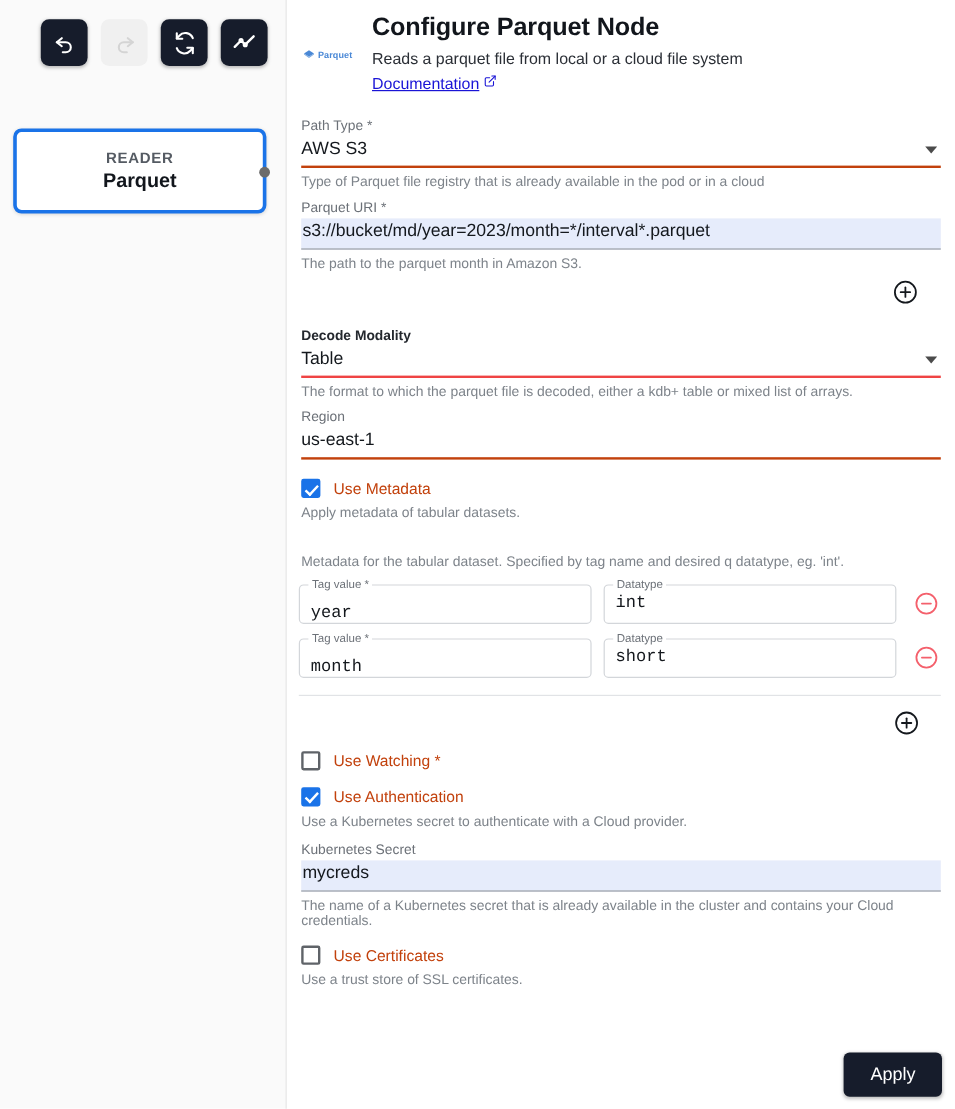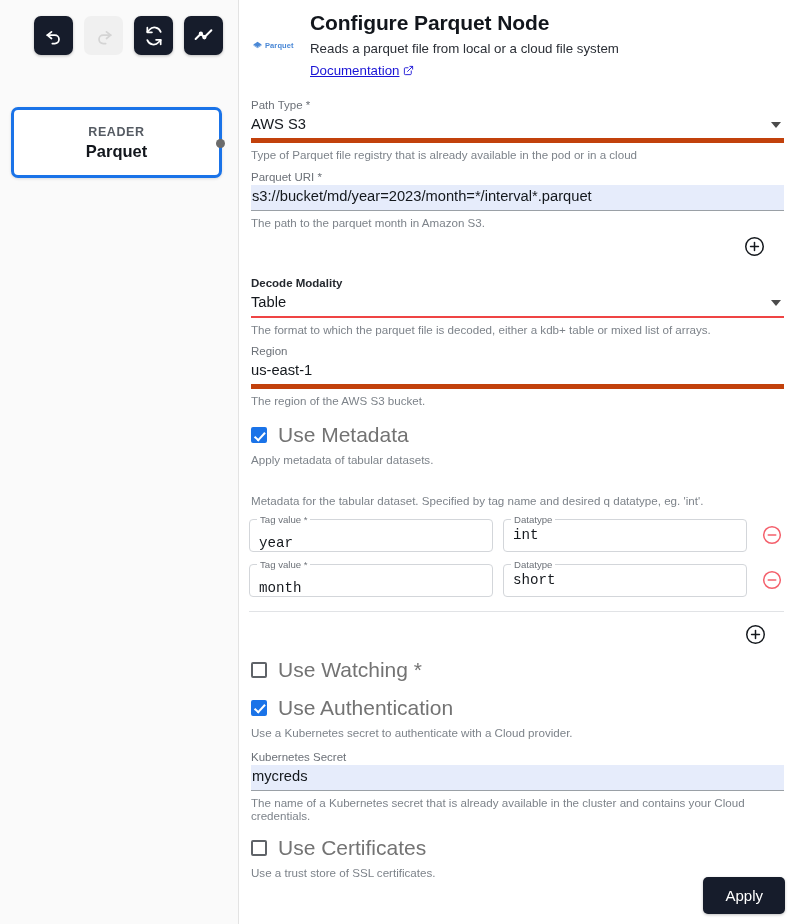--- a/index.html
+++ b/index.html
@@ -114,36 +114,35 @@
   .hdr-desc {
     font-size: 13.3px;
     color: #2b2f36;
     margin-bottom: 5px;
   }
   .hdr-link {
     font-size: 13.3px;
     color: #1a14d6;
     text-decoration: underline;
     display: inline-flex;
-    align-items: center;
     gap: 4px;
     cursor: pointer;
   }
 
   .field { padding: 0 0 0 3px; margin-top: 10px; }
   .f-label {
     font-size: 11.5px;
     color: #6c7178;
     margin-bottom: 2px;
   }
   .f-control {
     position: relative;
     display: flex;
     align-items: center;
-    border-bottom: 5px solid #c2410c;
+    border-bottom: 2px solid #c2410c;
     padding: 2px 0 4px 0;
   }
   .f-control.thick { border-bottom: 2px solid #ef4444; }
   .f-value {
     font-size: 14.7px;
     color: #14181d;
     flex: 1 1 auto;
     line-height: 19px;
   }
   .f-control.highlight {
@@ -199,22 +198,22 @@
   .cbox.on::after {
     content: "";
     position: absolute;
     left: 3.5px; top: .5px;
     width: 4px; height: 8.5px;
     border: solid #fff;
     border-width: 0 2px 2px 0;
     transform: rotate(43deg);
   }
   .cb-label {
-    font-size: 21px;
-    color: #737373;
+    font-size: 13px;
+    color: #c2410c;
   }
   .cb-help {
     font-size: 11.6px;
     color: #7d838a;
     margin-top: 6px;
     padding-left: 3px;
     line-height: 14.5px;
   }
 
   .meta-note {
@@ -395,21 +394,20 @@
           <span class="caret"></span>
         </div>
         <div class="f-help">The format to which the parquet file is decoded, either a kdb+ table or mixed list of arrays.</div>
       </div>
 
       <div class="field" style="margin-top:9px;">
         <div class="f-label">Region</div>
         <div class="f-control">
           <span class="f-value">us-east-1</span>
         </div>
-        <div class="f-help">The region of the AWS S3 bucket.</div>
       </div>
 
       <div class="cbrow">
         <span class="cbox on"></span>
         <span class="cb-label">Use Metadata</span>
       </div>
       <div class="cb-help">Apply metadata of tabular datasets.</div>
 
       <div class="meta-note">Metadata for the tabular dataset. Specified by tag name and desired q datatype, eg. 'int'.</div>
 

